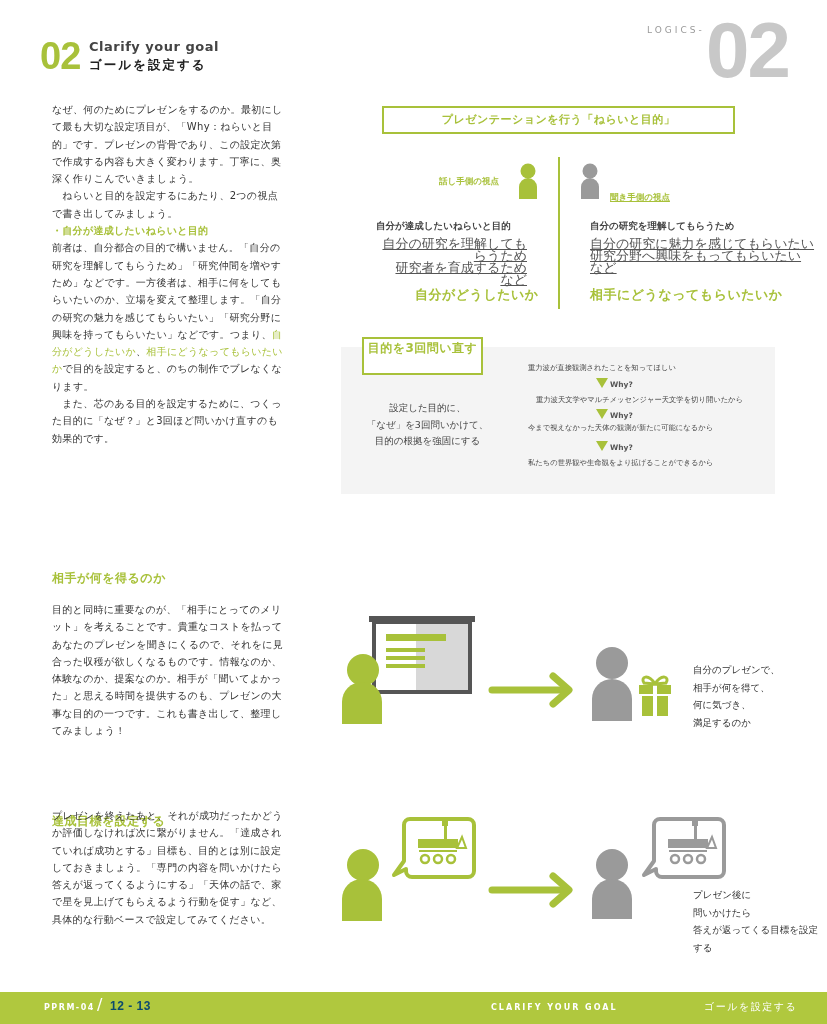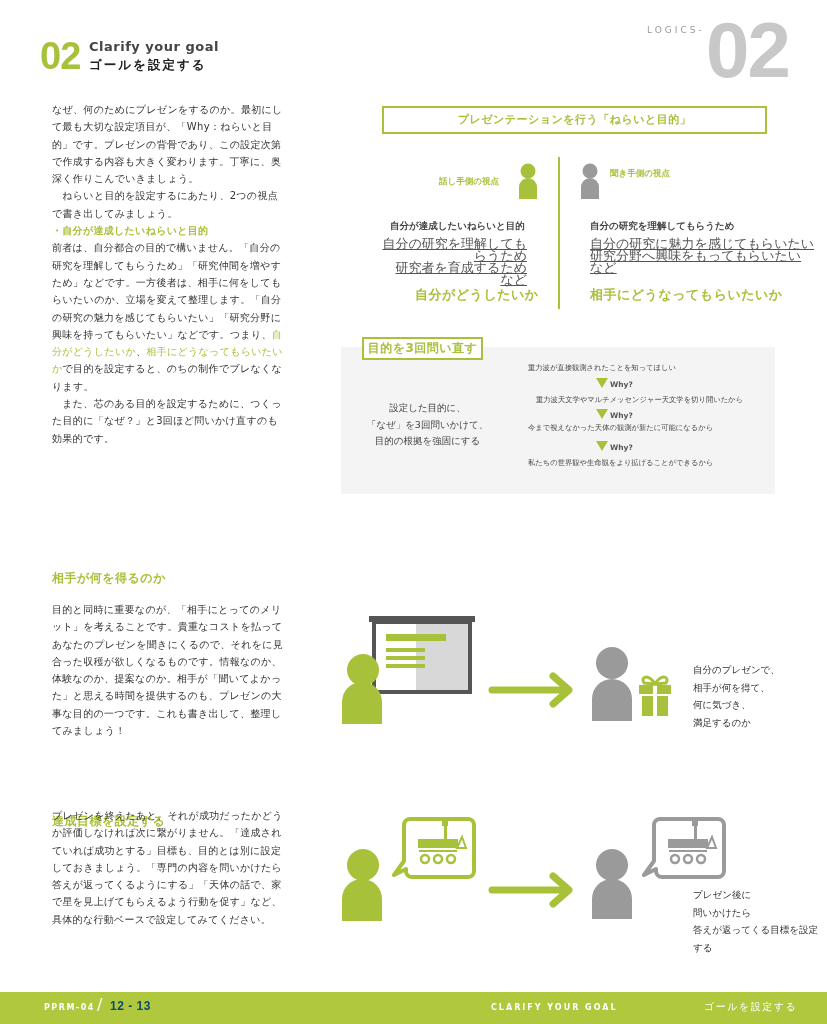--- a/index.html
+++ b/index.html
@@ -15,30 +15,30 @@
   .logics { left:647px; top:25px; font-size:9px; color:#999; letter-spacing:3px; }
   .bignum { left:706px; top:10px; font-family:"Liberation Sans", sans-serif; font-weight:bold; font-size:78px; color:#c8c8c8; line-height:80px; letter-spacing:-2px; }
 
   
   .para { left:52px; width:232px; font-size:10px; line-height:17.3px; color:#333; letter-spacing:0.3px; }
   .para p { margin:0; }
   .para .hl { color:#a8c13a; font-weight:bold; }
   .sec-title { left:52px; font-size:12px; font-weight:bold; color:#a8c13a; letter-spacing:0.5px; }
 
   
-  .d1-title { left:382px; top:106px; width:385px; height:28px; border:2px solid #a8c13a; text-align:center; font-size:11px; font-weight:bold; color:#a8c13a; line-height:24px; letter-spacing:0.5px; }
+  .d1-title { left:382px; top:106px; width:353px; height:28px; border:2px solid #a8c13a; text-align:center; font-size:11px; font-weight:bold; color:#a8c13a; line-height:24px; letter-spacing:0.5px; }
   .d1-divider { left:558px; top:157px; width:2px; height:152px; background:#a8c13a; }
   .small-lbl { font-size:8.5px; font-weight:bold; }
   .d1-h { font-size:9.5px; font-weight:bold; color:#444; }
   .d1-s { font-size:13px; color:#555; line-height:12px;text-decoration:underline; }
   .d1-big { font-size:13px; font-weight:bold; color:#a8c13a; letter-spacing:0.5px; }
 
   
   .d2-box { left:341px; top:347px; width:434px; height:147px; background:#f4f4f4; }
-  .d2-tag { left:362px; top:337px; width:121px; height:23px; border:2px solid #a8c13a; background:#fff; color:#a8c13a; font-weight:bold; font-size:12px; line-height:19px; text-align:center; letter-spacing:0.5px; }
+  .d2-tag { left:362px; top:337px; width:121px; height:38px; border:2px solid #a8c13a; background:#fff; color:#a8c13a; font-weight:bold; font-size:12px; line-height:19px; text-align:center; letter-spacing:0.5px; }
   .d2-left { left:365px; top:400px; font-size:9.5px; line-height:16.5px; color:#444; text-align:center; width:125px; }
   .d2-line { left:528px; font-size:7.3px; color:#444; }
   .d2-why { left:596px; font-size:7.5px; font-weight:bold; color:#555; }
   .tri { display:inline-block; width:0; height:0; border-left:6px solid transparent; border-right:6px solid transparent; border-top:10px solid #a8c13a; vertical-align:-1px; margin-right:2px; }
 
   
   .cap { font-size:9.5px; line-height:17.5px; color:#333; }
 
   
   .footer { left:0; top:992px; width:827px; height:32px; background:#b0c83e; }
@@ -70,23 +70,23 @@
 
 <div class="abs small-lbl green" style="left:439px; top:176px;">話し手側の視点</div>
 <svg class="abs" style="left:517px; top:163px;" width="22" height="36" viewBox="0 0 22 36">
   <circle cx="11" cy="8" r="7.5" fill="#a8c13a"></circle>
     <path d="M2 36 V24 a9 9 0 0 1 9 -9 a9 9 0 0 1 9 9 V36 Z" fill="#a8c13a"></path>
 </svg>
 <svg class="abs" style="left:579px; top:163px;" width="22" height="36" viewBox="0 0 22 36">
   <circle cx="11" cy="8" r="7.5" fill="#9a9a9a"></circle>
     <path d="M2 36 V24 a9 9 0 0 1 9 -9 a9 9 0 0 1 9 9 V36 Z" fill="#9a9a9a"></path>
 </svg>
-<div class="abs small-lbl green" style="left:610px; top:168px;">聞き手側の視点</div>
+<div class="abs small-lbl green" style="left:610px; top:192px;text-decoration:underline;">聞き手側の視点</div>
 
-<div class="abs d1-h" style="left:390px; top:220px;">自分が達成したいねらいと目的</div>
+<div class="abs d1-h" style="left:376px; top:220px;">自分が達成したいねらいと目的</div>
 <div class="abs d1-s" style="left:380px; top:238px; width:147px; text-align:right;">
   <div>自分の研究を理解してもらうため</div>
   <div>研究者を育成するため</div>
   <div>など</div>
 </div>
 <div class="abs d1-big" style="left:415px; top:286px;">自分がどうしたいか</div>
 
 <div class="abs d1-h" style="left:590px; top:220px;">自分の研究を理解してもらうため</div>
 <div class="abs d1-s" style="left:590px; top:238px;">
   <div>自分の研究に魅力を感じてもらいたい</div>

